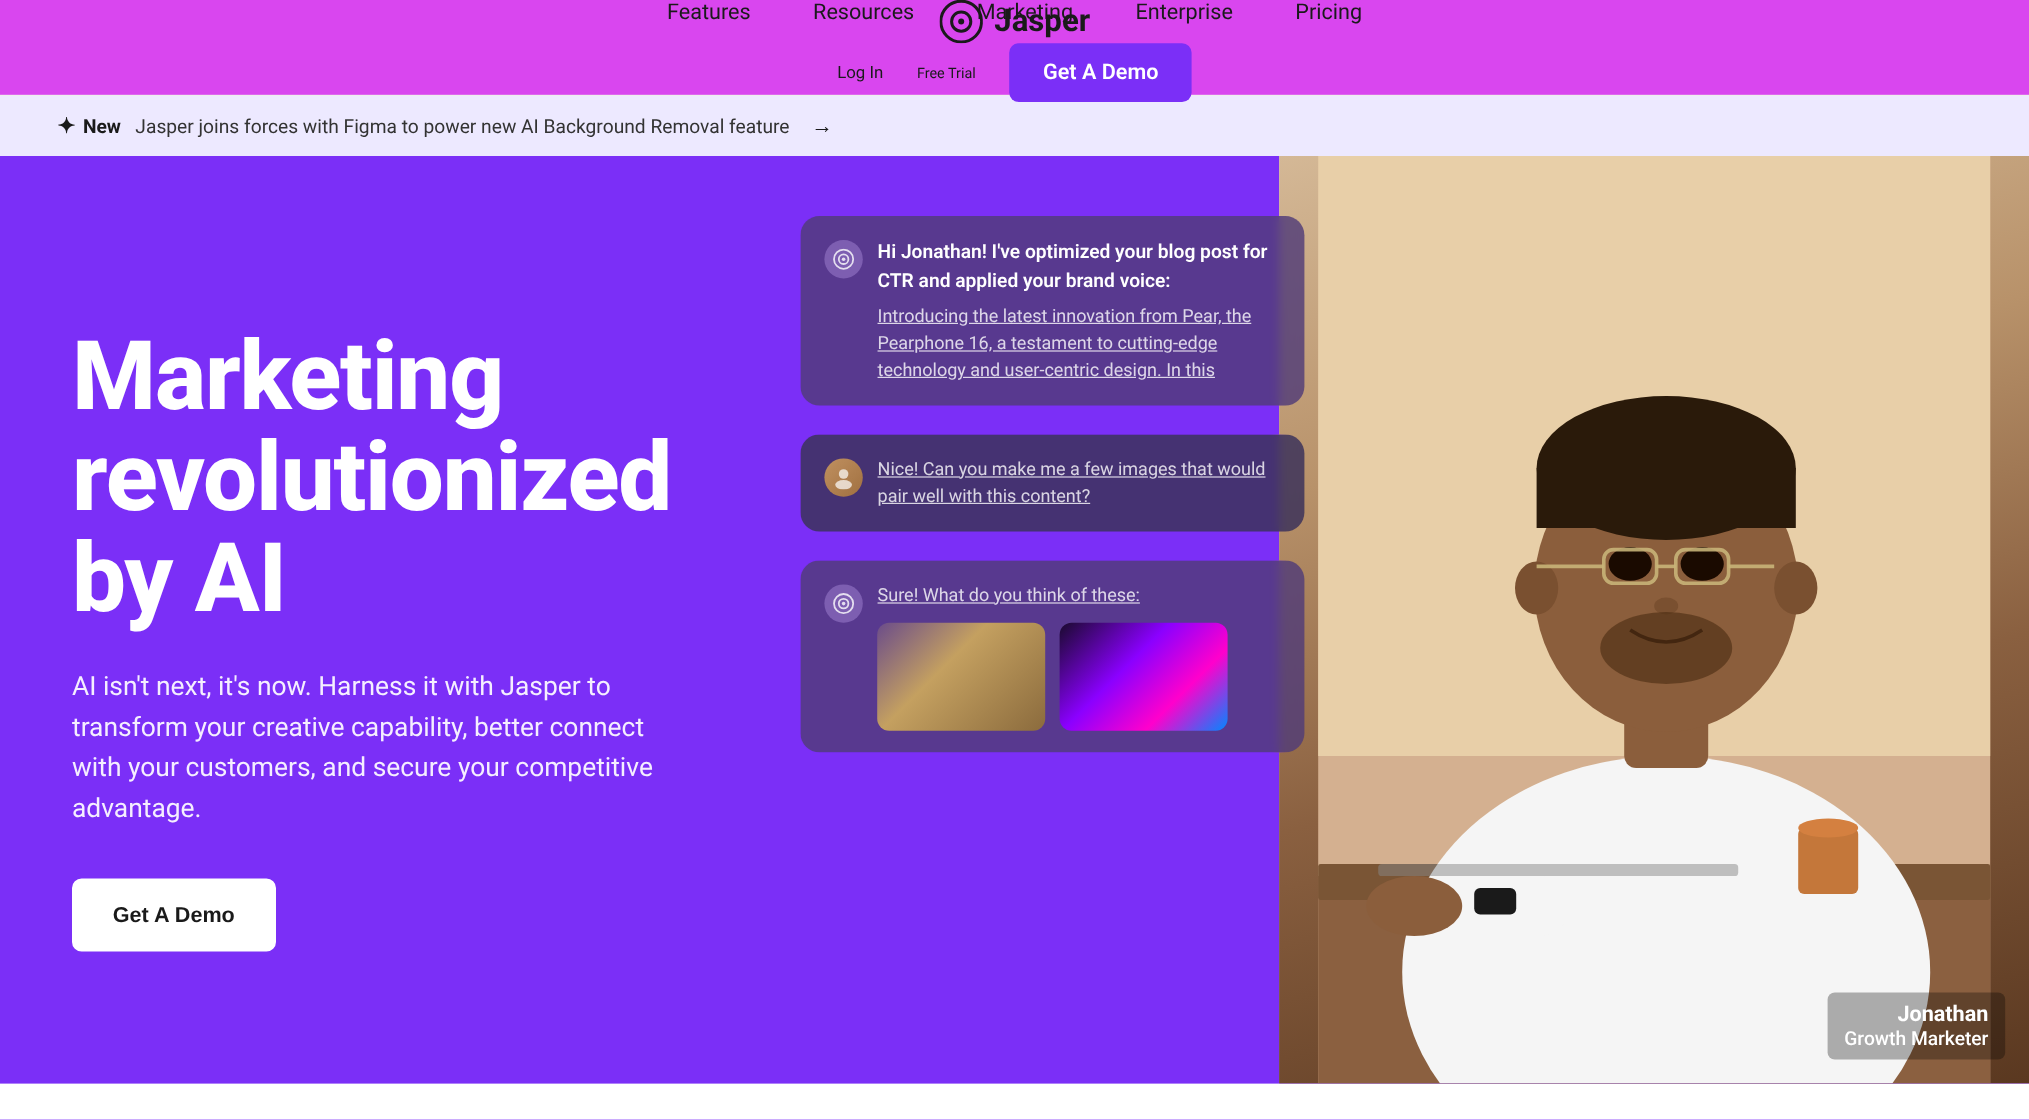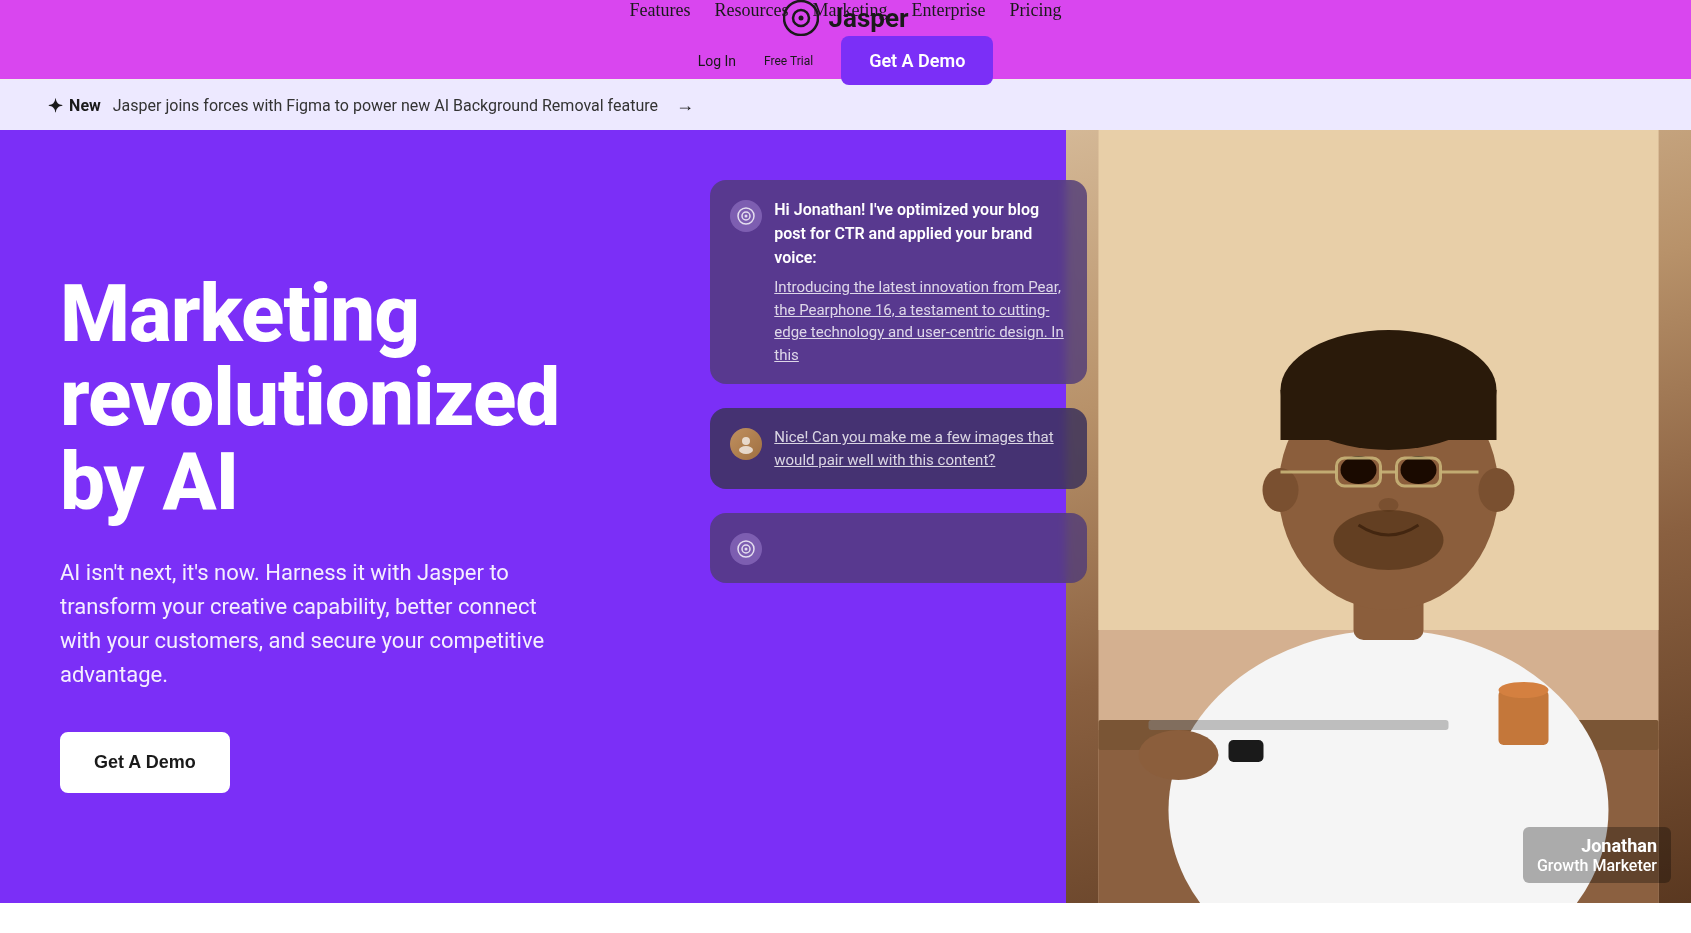--- a/index.html
+++ b/index.html
@@ -26,25 +26,24 @@
       font-weight: 700;
       color: #1a1a1a;
       text-decoration: none;
     }
     .logo-icon {
       width: 36px;
       height: 36px;
     }
     .navbar-nav {
       display: flex;
-      gap: 24px;
+      gap: 52px;
       position: absolute;
       left: 50%;
       transform: translateX(-50%);
-      font-family: Liberation Serif, serif;
     }
     .nav-link {
       font-size: 18px;
       color: #1a1a1a;
       text-decoration: none;
       font-weight: 400;
     }
     .navbar-actions {
       display: flex;
       align-items: center;
@@ -184,21 +183,20 @@
       background: rgba(80,60,120,0.82);
       border-radius: 16px;
       padding: 18px 20px;
       color: #fff;
       font-size: 16px;
       line-height: 1.5;
       display: flex;
       gap: 12px;
       align-items: flex-start;
       backdrop-filter: blur(4px);
-      margin-left: 43px;
     }
     .chat-bubble.user-bubble {
       background: rgba(60,50,90,0.85);
     }
     .bubble-icon {
       width: 32px;
       height: 32px;
       border-radius: 50%;
       background: rgba(150,120,200,0.6);
       flex-shrink: 0;
@@ -368,20 +366,27 @@
       </div>
 
       <div class="chat-bubble">
         <div class="bubble-icon">
           <svg width="18" height="18" viewBox="0 0 18 18" fill="none">
             <circle cx="9" cy="9" r="8" stroke="rgba(255,255,255,0.8)" stroke-width="1.5" fill="none"></circle>
             <circle cx="9" cy="9" r="4" stroke="rgba(255,255,255,0.8)" stroke-width="1.5" fill="none"></circle>
             <circle cx="9" cy="9" r="1.5" fill="rgba(255,255,255,0.8)"></circle>
           </svg>
         </div>
+        <div class="bubble-content">
+          <div class="bubble-body">Sure! What do you think of these:</div>
+          <div class="bubble-images">
+            <div class="bubble-img img-fantasy"></div>
+            <div class="bubble-img img-neon"></div>
+          </div>
+        </div>
       </div>
 
     </div>
 
     <div class="person-photo">
       <div class="person-silhouette"></div>
 
       <svg style="position:absolute;bottom:0;left:0;width:100%;height:100%" viewBox="0 0 560 773" preserveAspectRatio="xMidYMax meet">
 
         <rect width="560" height="773" fill="#d4b090"></rect>

